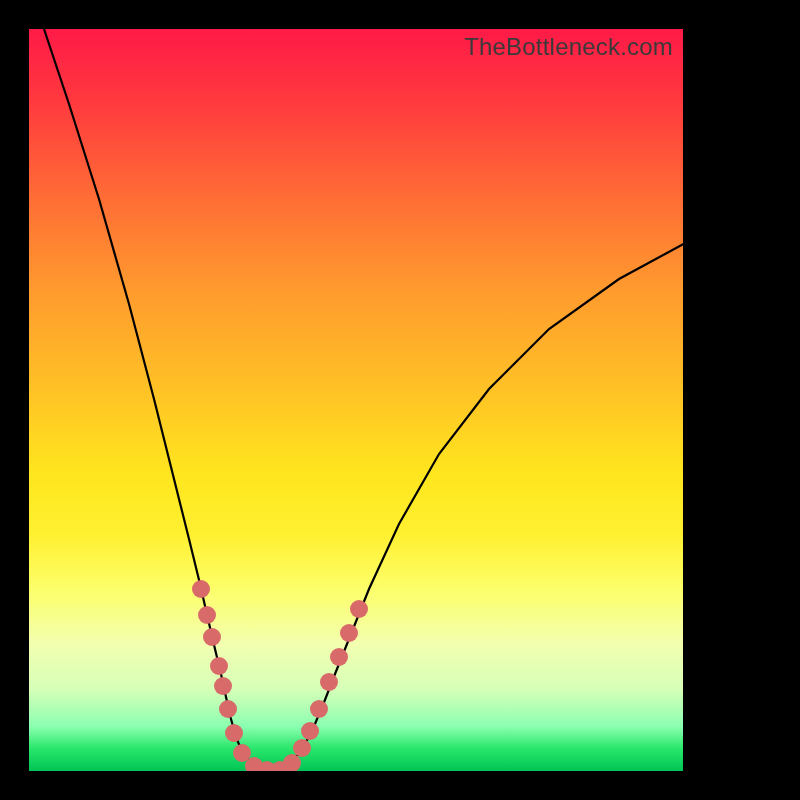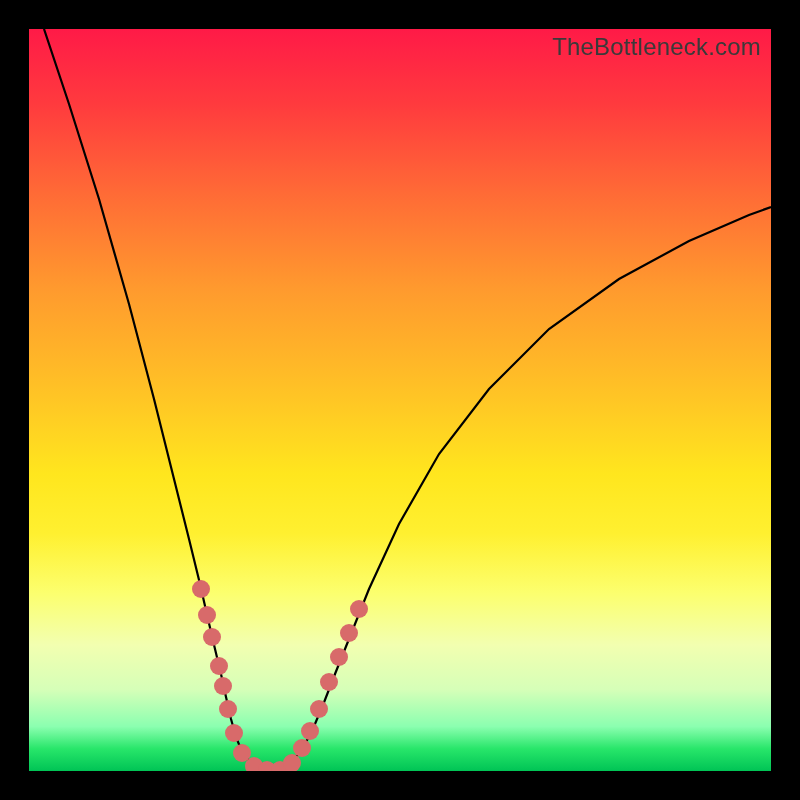--- a/index.html
+++ b/index.html
@@ -16,21 +16,21 @@
     left: 0;
     top: 0;
     width: 800px;
     height: 800px;
     background: #000;
   }
   .plot {
     position: absolute;
     left: 29px;
     top: 29px;
-    width: 742px;
+    width: 654px;
     height: 742px;
     background: linear-gradient(to bottom,
       #ff1a47 0%,
       #ff3a3e 10%,
       #ff6a36 22%,
       #ff9a2e 35%,
       #ffc026 48%,
       #ffe61e 60%,
       #fff030 68%,
       #fcff6e 76%,

